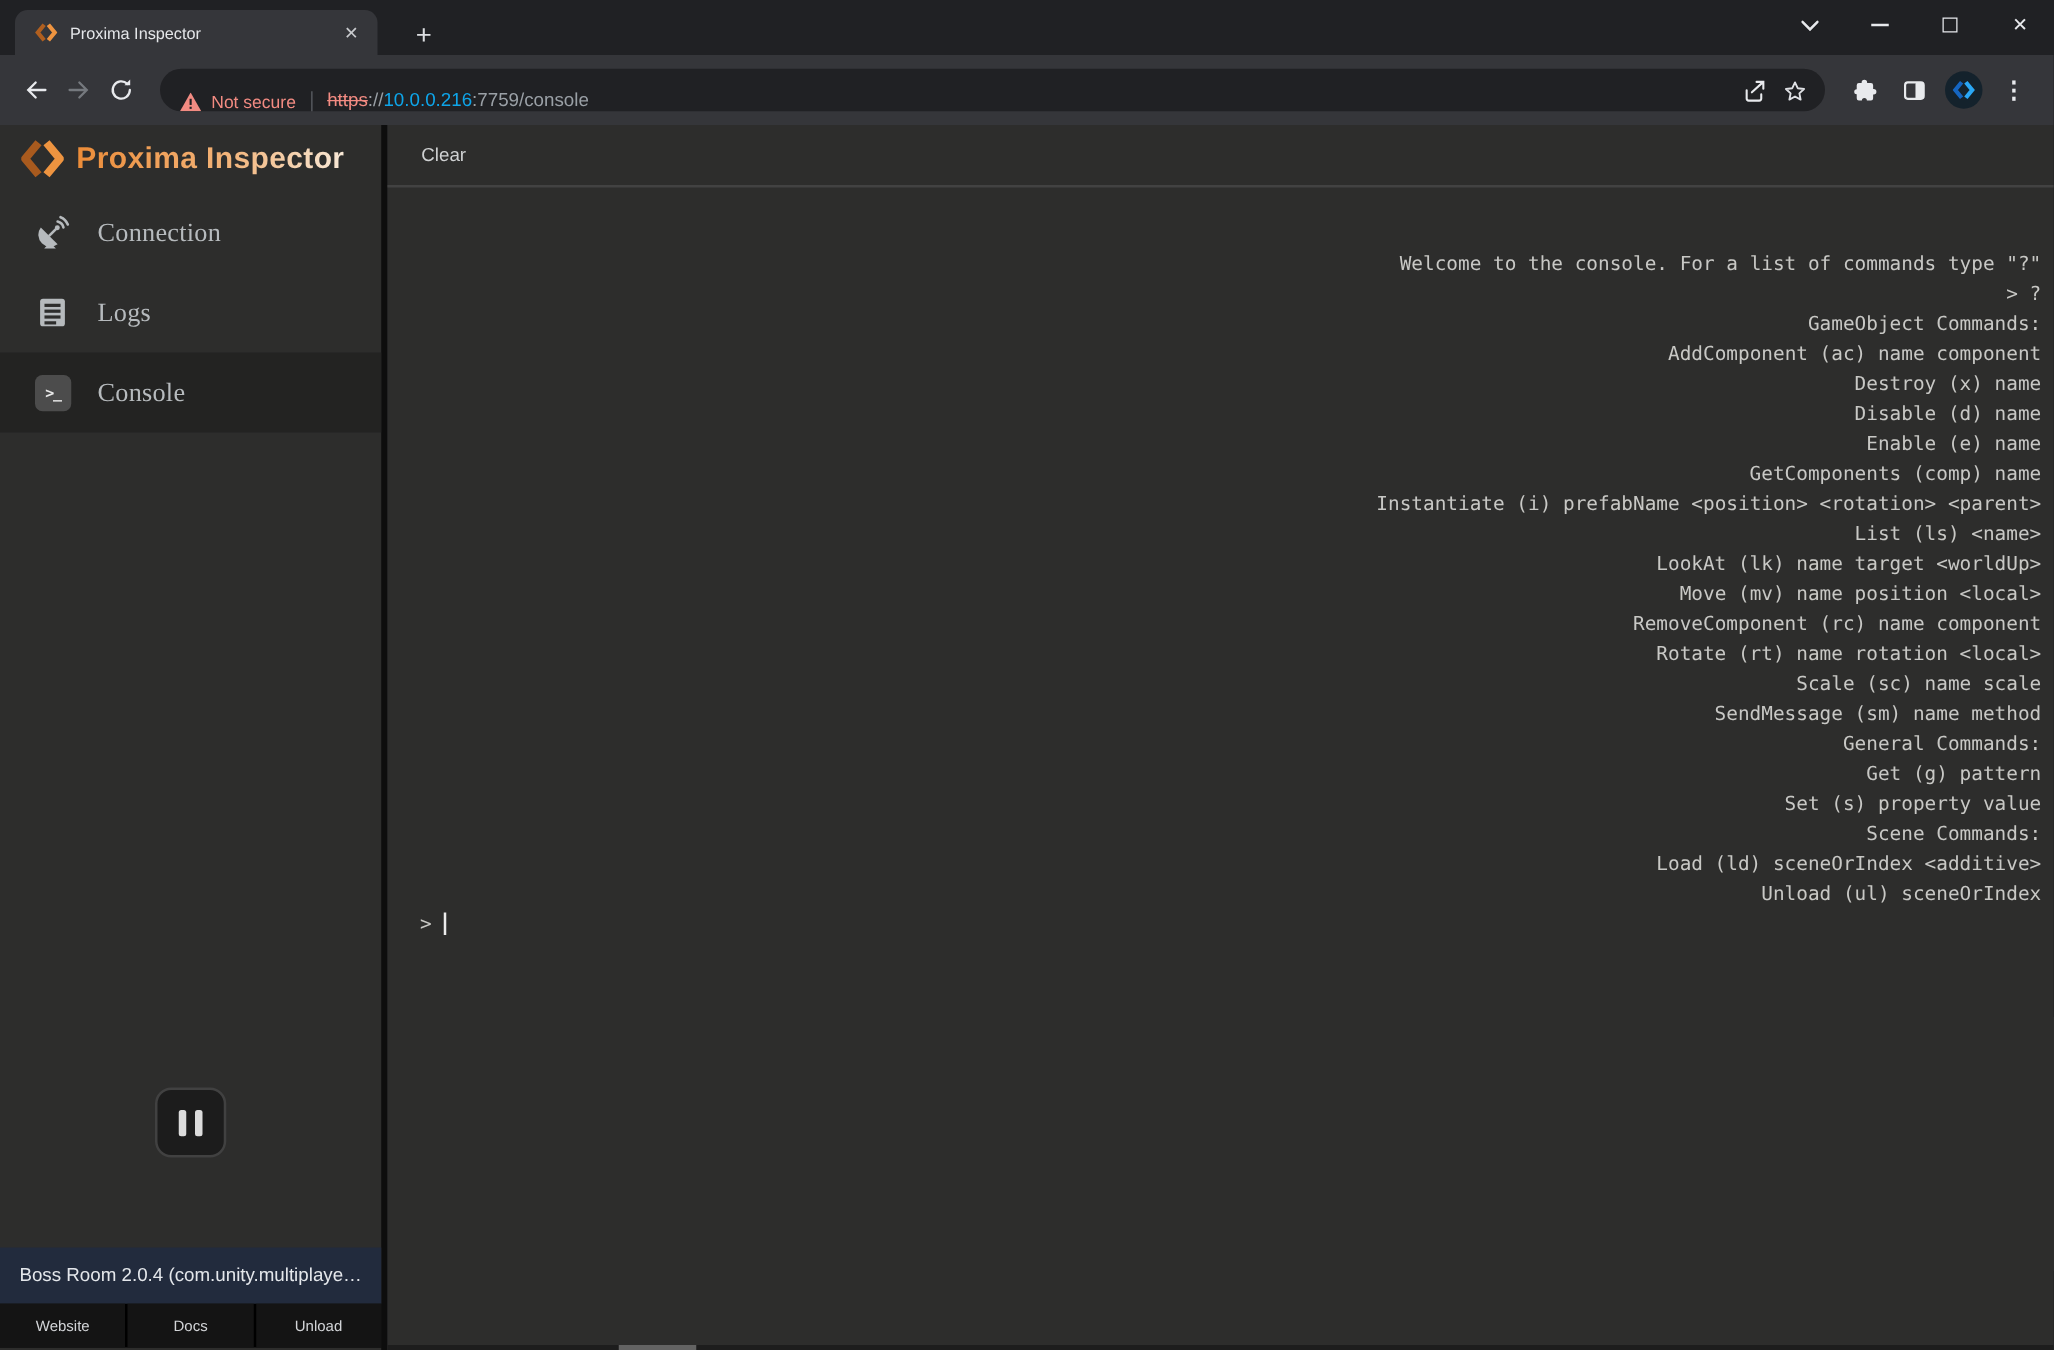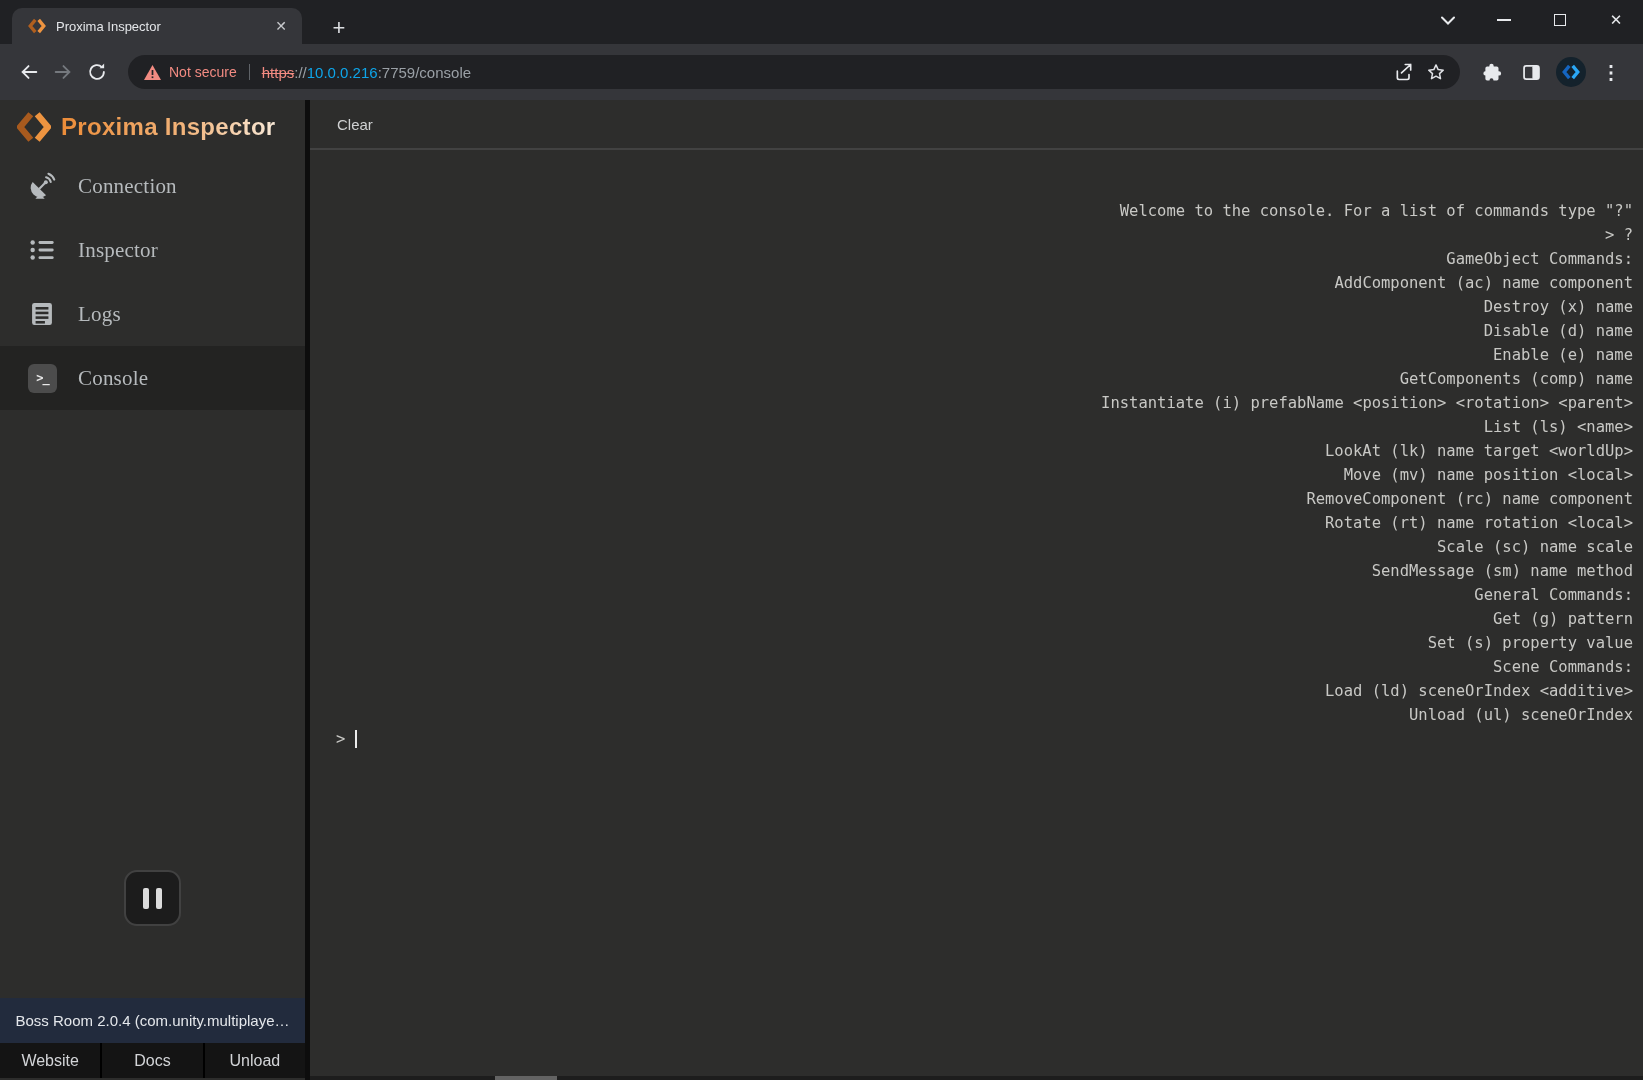--- a/index.html
+++ b/index.html
@@ -25,21 +25,21 @@
   .wc svg { display:block; }
   .wc .min-bar { width:14px; height:2px; background:#e8eaed; }
   .wc .max-box { width:12px; height:12px; border:1.6px solid #e8eaed; }
   .wc-close { color:#e8eaed; font-size:15px; }
 
   .toolbar { position:relative; height:56px; background:#35363a; display:flex; align-items:center; }
   .navbtn { width:34px; height:34px; display:flex; align-items:center; justify-content:center;
             border-radius:50%; cursor:pointer; }
   .navbtn.back { margin-left:12px; }
   .omnibox { margin-left:14px; width:1332px; height:34px; background:#202124;
-             border-radius:17px; display:flex; align-items:center; padding:0 8px 0 16px; }
+             border-radius:17px; display:flex; align-items:flex-end; padding:0 8px 0 16px; }
   .notsecure-label { color:#f28b82; font-size:14px; margin-left:8px; }
   .omni-sep { width:1px; height:16px; background:#5f6368; margin:0 12px; }
   .url { font-size:15px; color:#9aa0a6; white-space:nowrap; }
   .url .scheme { color:#f28b82; text-decoration:line-through; }
   .url .host { color:#0ea5e9; }
   .omni-spacer { flex:1; }
   .omni-icon { width:32px; height:32px; display:flex; align-items:center; justify-content:center;
                cursor:pointer; }
   .tb-icons { display:flex; align-items:center; margin-left:14px; }
   .tb-icon { width:34px; height:34px; display:flex; align-items:center; justify-content:center;
@@ -76,21 +76,21 @@
                gap:7px; cursor:pointer; }
   .pause-bar { width:6px; height:21px; background:#dcdcdc; border-radius:2px; }
   .gap-below-pause { height:72px; }
   .status-banner { height:48px; background:#1e6a39; display:flex; align-items:center;
                    justify-content:center; color:#d3d8d2; font-size:20px; }
   .project-row { height:45px; background:#222b3d; display:flex; align-items:center;
                  justify-content:center; color:#e4e7eb; font-size:15px; padding:0 8px;
                  white-space:nowrap; overflow:hidden; }
   .side-footer { height:35px; background:#000; display:flex; gap:2px; margin-bottom:2px; }
   .footer-link { flex:1; background:#141414; display:flex; align-items:center;
-                 justify-content:center; color:#d3d5d8; font-size:16px; cursor:pointer; }
+                 justify-content:center; color:#d3d5d8; font-size:12px; cursor:pointer; }
 
   .main { flex:1; position:relative; background:#2d2d2c; display:flex; flex-direction:column;gap:24px; }
   .console-header { height:50px; border-bottom:2px solid #424242; display:flex;
                     align-items:center; padding-left:27px; flex:none; }
   .clear-btn { color:#cfd1d2; font-size:15px; cursor:pointer; }
   .console-body { flex:1; padding:25px 10px 0 26px; font-family:"DejaVu Sans Mono", monospace;
                   font-size:15.5px; line-height:24px; color:#c8c8c5; overflow:hidden; }
   .console-body pre { font:inherit; color:inherit; white-space:pre;text-align:right; }
   .prompt-line { display:flex; align-items:center; height:24px; }
   .prompt-glyph { margin-right:10px; }
@@ -216,33 +216,20 @@
             <line x1="9.5" y1="14.5" x2="15" y2="9" stroke="#b6babd" stroke-width="1.8"></line>
             <circle cx="15.3" cy="8.7" r="1.7" class="icon-gray"></circle>
             <path d="M9.5 19.5 l-3.2 3.5 h8 l-1.6 -1.7" class="icon-gray"></path>
             <path d="M15.5 4.5 a5.5 5.5 0 0 1 4 4" fill="none" stroke="#b6babd" stroke-width="1.8" stroke-linecap="round"></path>
             <path d="M17.5 1.5 a9 9 0 0 1 5 5" fill="none" stroke="#b6babd" stroke-width="1.8" stroke-linecap="round"></path>
           </svg>
         </span>
         <span class="nav-label">Connection</span>
       </div>
 
-      <div class="nav-item">
-        <span class="nav-icon">
-          <svg width="28" height="28" viewBox="0 0 24 24">
-            <circle cx="4" cy="5.5" r="1.9" class="icon-gray"></circle>
-              <rect x="9" y="4.3" width="13" height="2.5" rx="1.2" class="icon-gray"></rect>
-            <circle cx="4" cy="12" r="1.9" class="icon-gray"></circle>
-              <rect x="9" y="10.8" width="13" height="2.5" rx="1.2" class="icon-gray"></rect>
-            <circle cx="4" cy="18.5" r="1.9" class="icon-gray"></circle>
-              <rect x="9" y="17.3" width="13" height="2.5" rx="1.2" class="icon-gray"></rect>
-          </svg>
-        </span>
-        <span class="nav-label">Inspector</span>
-      </div>
 
       <div class="nav-item">
         <span class="nav-icon">
           <svg width="28" height="28" viewBox="0 0 24 24">
             <rect x="3.5" y="2.5" width="17" height="19" rx="2" class="icon-gray"></rect>
             <rect x="6.5" y="6" width="11" height="2.2" fill="#2d2d2c"></rect>
             <rect x="6.5" y="10" width="11" height="2.2" fill="#2d2d2c"></rect>
             <rect x="6.5" y="14" width="11" height="2.2" fill="#2d2d2c"></rect>
             <rect x="6.5" y="18" width="8" height="2.2" fill="#2d2d2c"></rect>
           </svg>

